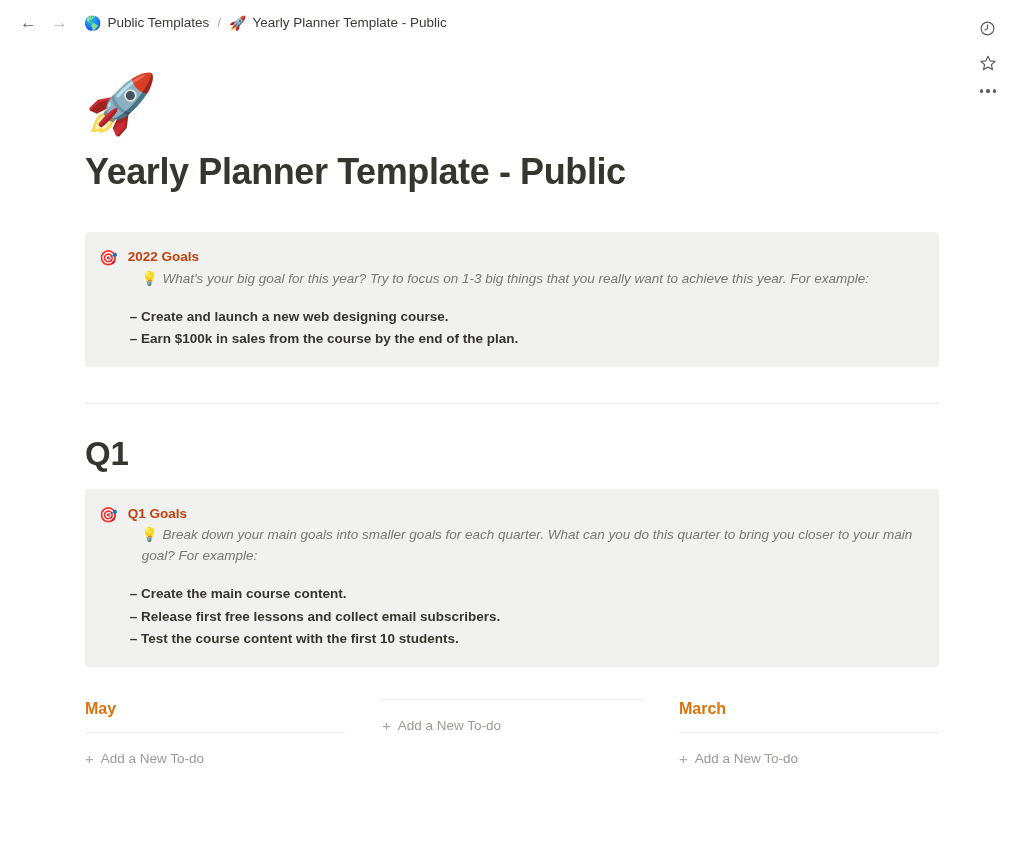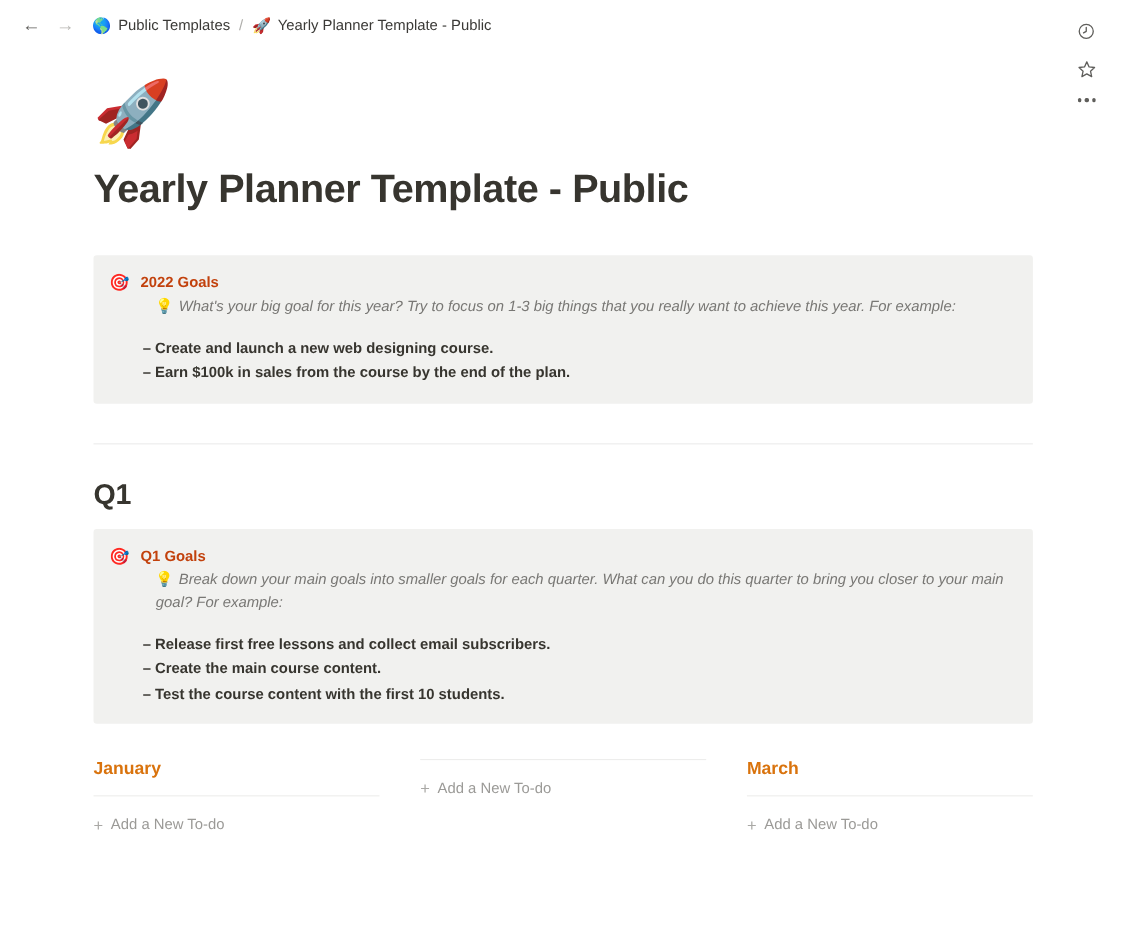--- a/index.html
+++ b/index.html
@@ -85,21 +85,21 @@
     font-size: 13.5px;
     color: #37352f;
     line-height: 1.52;
     padding: 1px 0;
   }
 
   
   .divider { height: 1px; background: #ececeb; margin: 36px 0 30px 0; }
 
   h2.section-title {
-    font-size: 26px;
+    font-size: 33px;
     font-weight: bold;
     color: #37352f;
     letter-spacing: -0.2px;
     margin: 0 0 16px 0;
     line-height: 1.2;
   }
 
   
   .action-hint {
     font-size: 13.5px;
@@ -214,32 +214,32 @@
     <div class="divider"></div>
 
     <h2 class="section-title">Q1</h2>
 
     <div class="callout">
       <span class="callout-emoji">🎯</span>
       <div class="callout-body">
         <div class="callout-title">Q1 Goals</div>
         <div class="callout-hint"><span class="hint-bulb">💡</span><span>Break down your main goals into smaller goals for each quarter. What can you do this quarter to bring you closer to your main goal? For example:</span></div>
         <div class="callout-list">
+          <div class="callout-list-item">– Create the main course content.</div>
           <div class="callout-list-item">– Release first free lessons and collect email subscribers.</div>
-          <div class="callout-list-item">– Create the main course content.</div>
           <div class="callout-list-item">– Test the course content with the first 10 students.</div>
         </div>
       </div>
     </div>
 
 
     <div class="months">
 
       <div class="month-col">
-        <div class="month-name">January</div>
+        <div class="month-name">May</div>
         <div class="month-rule"></div>
         <div class="add-todo">
           <span class="plus-icon">+</span>
           <span>Add a New To-do</span>
         </div>
       </div>
 
       <div class="month-col">
         <div class="month-rule"></div>
         <div class="add-todo">

